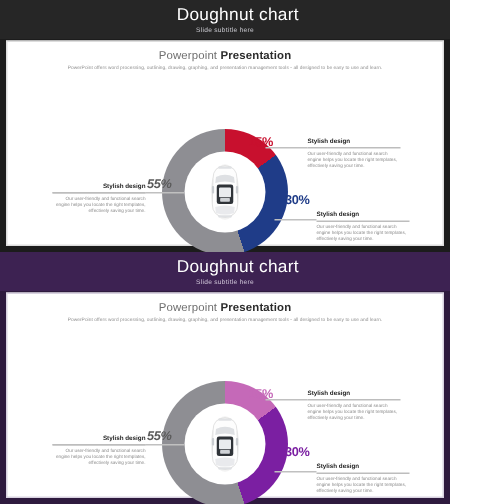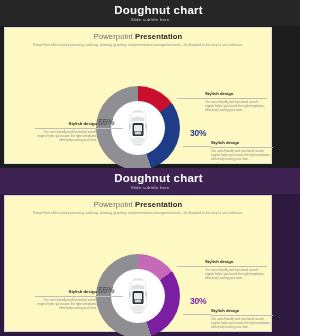--- a/index.html
+++ b/index.html
@@ -15,30 +15,30 @@
     overflow:hidden;
   }
   .slide-frame {
     position:absolute; inset:0;
   }
   .hdr {
     position:absolute; left:0; top:0; width:300px; height:26px;
     display:flex; flex-direction:column; align-items:center; justify-content:center;
   }
   .hdr-title {
-    color:#ffffff; font-size:11.5px; font-weight:bold; letter-spacing:.2px;
+    color:#ffffff; font-size:11.5px; font-weight:normal; letter-spacing:.2px;
     line-height:12px;
     margin-left:17px;
   }
   .hdr-sub {
     color:#c9c9cf; font-size:4.4px; line-height:7px; letter-spacing:.2px;
   }
   .body-area {
-    position:absolute; left:4px; top:27px; width:268px; height:137px;
-    background:#fef9c3;
+    position:absolute; left:4px; top:27px; width:292px; height:137px;
+    background:#ffffff;
   }
   .slide2 .body-area { border:0.6px solid #d8d2e0; }
   .slide1 .body-area { border:0.6px solid #dddddd; }
 
   .hl {
     position:absolute; width:100%; text-align:center;
     font-size:7.6px; color:#6f6f6f; letter-spacing:.1px;
     top:4px;
   }
   .hl b { color:#2b2b2b; font-weight:bold; }
@@ -63,21 +63,21 @@
     position:absolute; left:50%; top:50%; transform:translate(-50%,-50%);
     width:20px; height:38px;
   }
 
   
   .pct {
     position:absolute; font-weight:bold; letter-spacing:-.2px;
   }
   .p15 { font-size:8.5px; right:113px; top:61px; }
   .p30 { font-size:8.5px; left:185px; top:100px; }
-  .p55 { font-size:8.5px; left:93px; top:89px; color:#5a5a5a; }
+  .p55 { font-size:8.5px; left:93px; top:89px; color:#5a5a5a;font-style:italic; }
 
   
   .callout { position:absolute; width:62px; }
   .callout .ttl {
     font-size:4.2px; font-weight:bold; color:#232323; line-height:6px;
   }
   .callout .txt {
     font-size:3.1px; color:#8a8a8a; line-height:4.3px; margin-top:1.2px;
   }
   .callout .rule {

